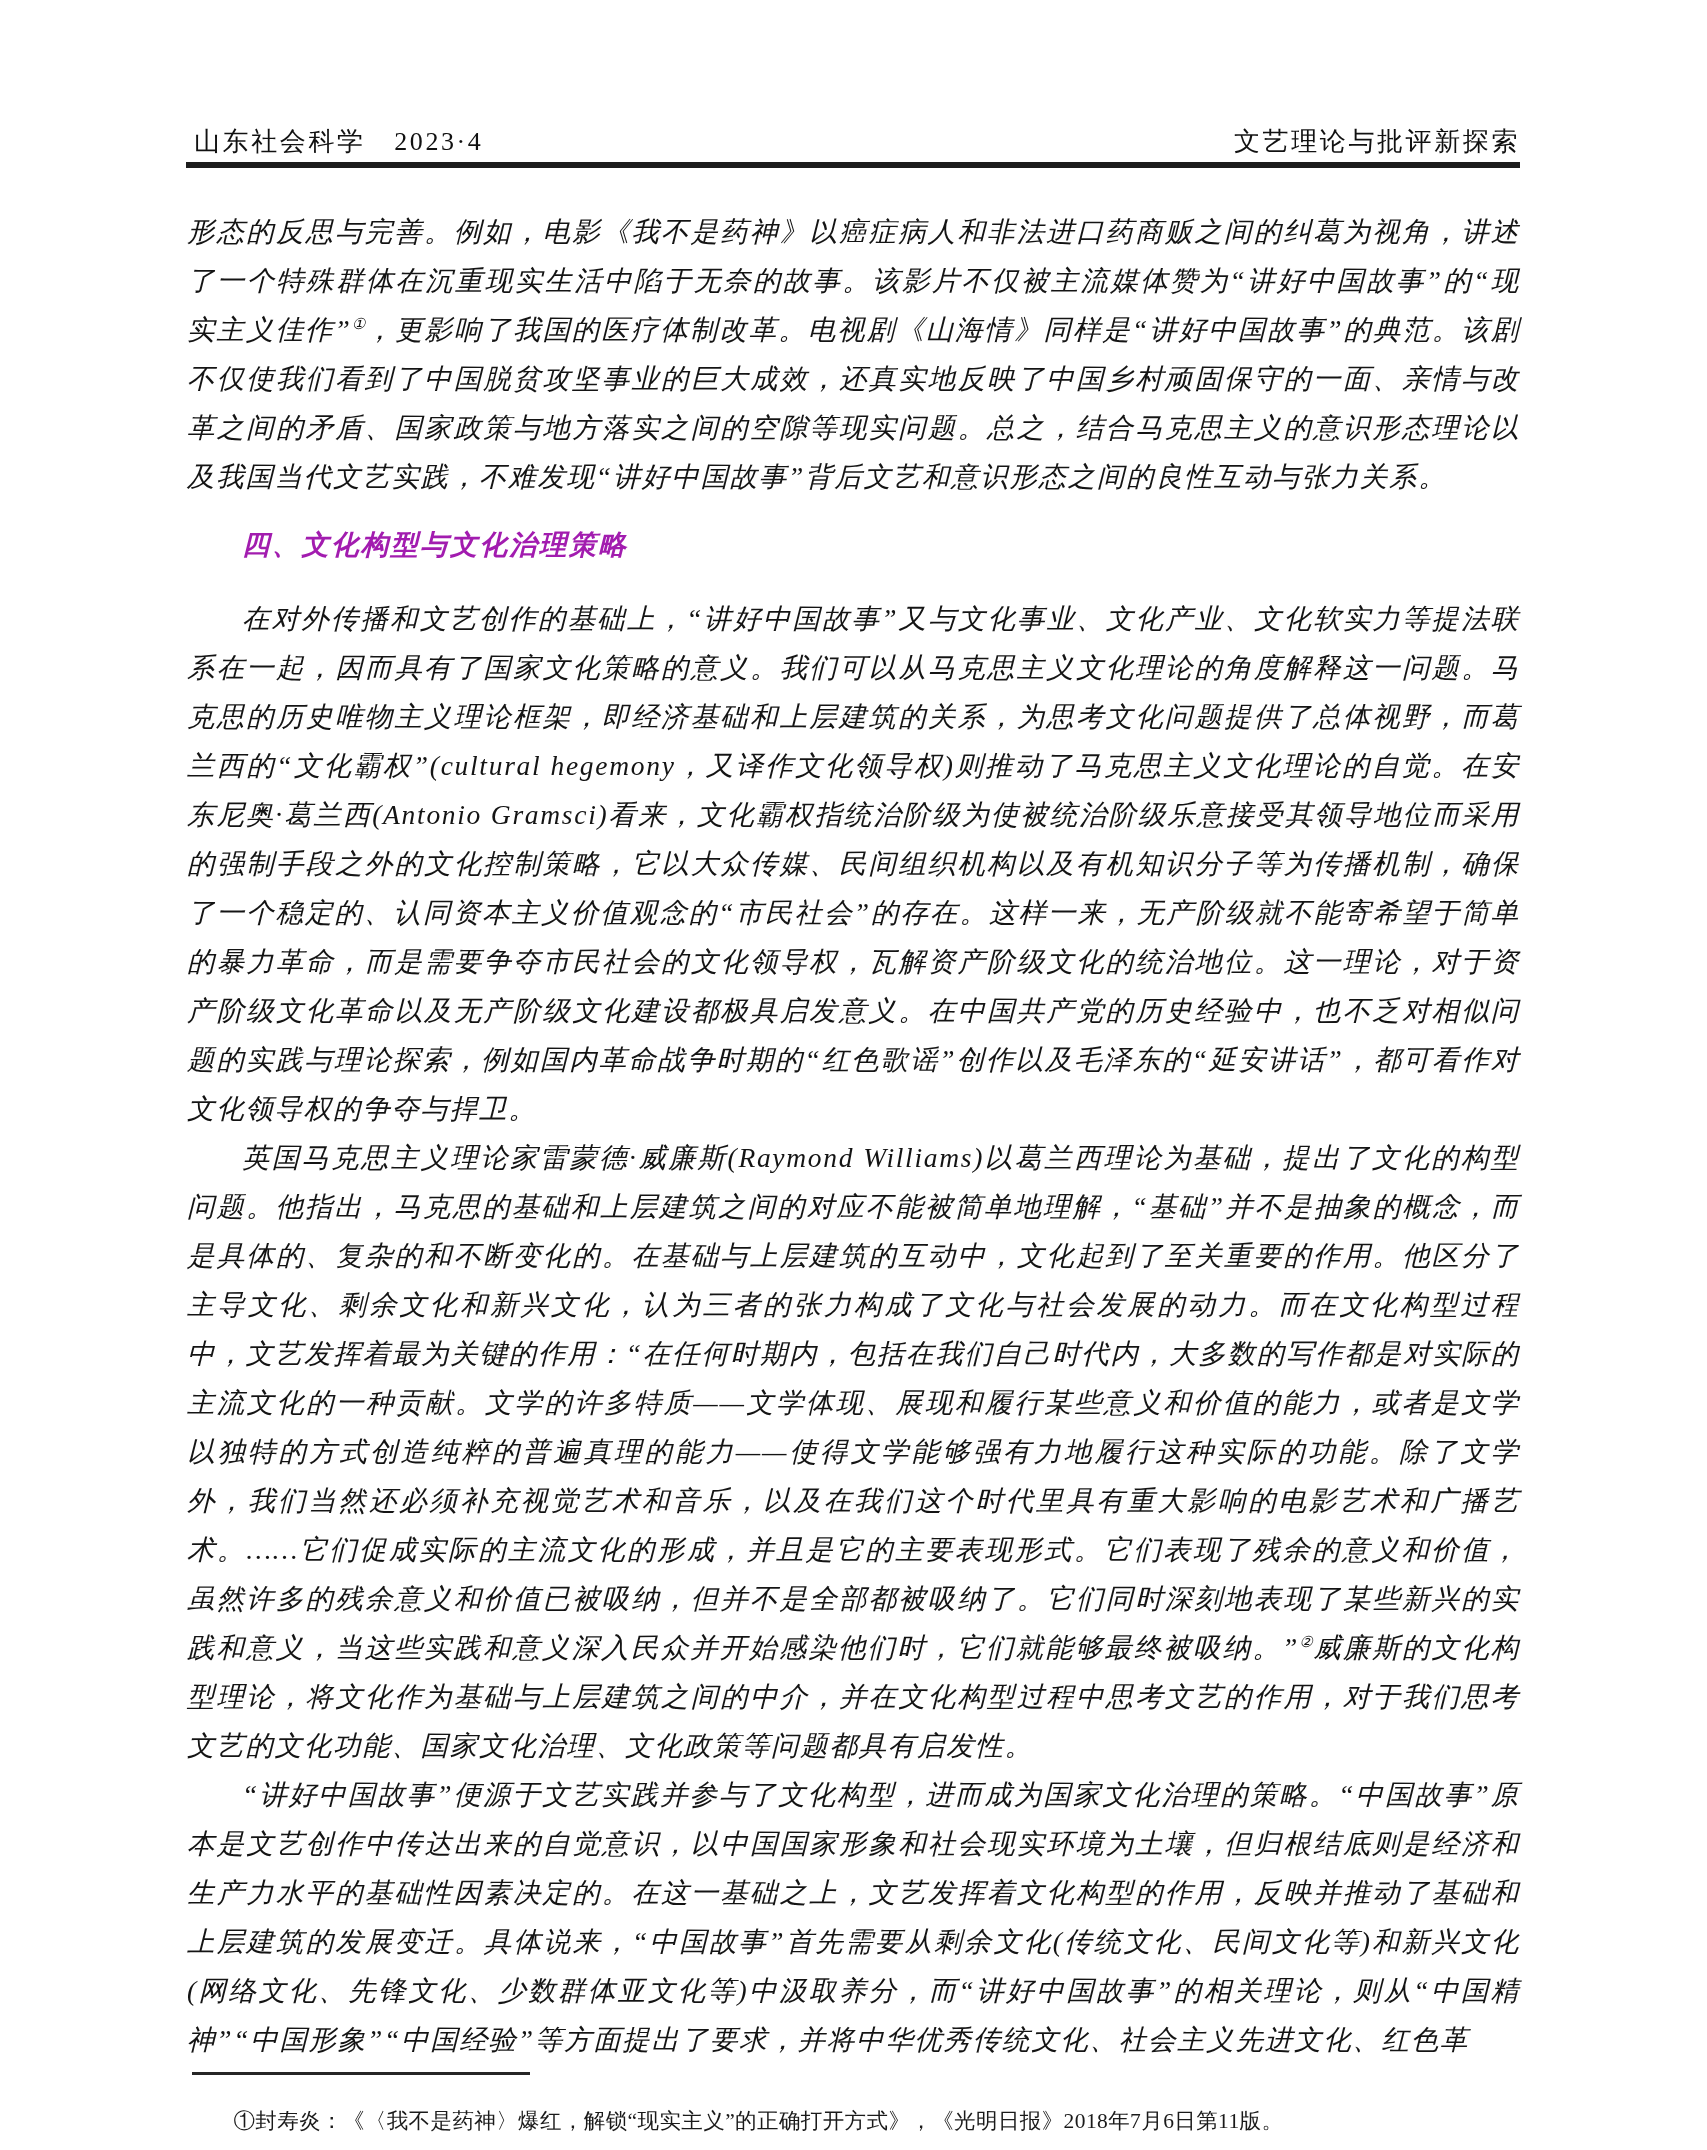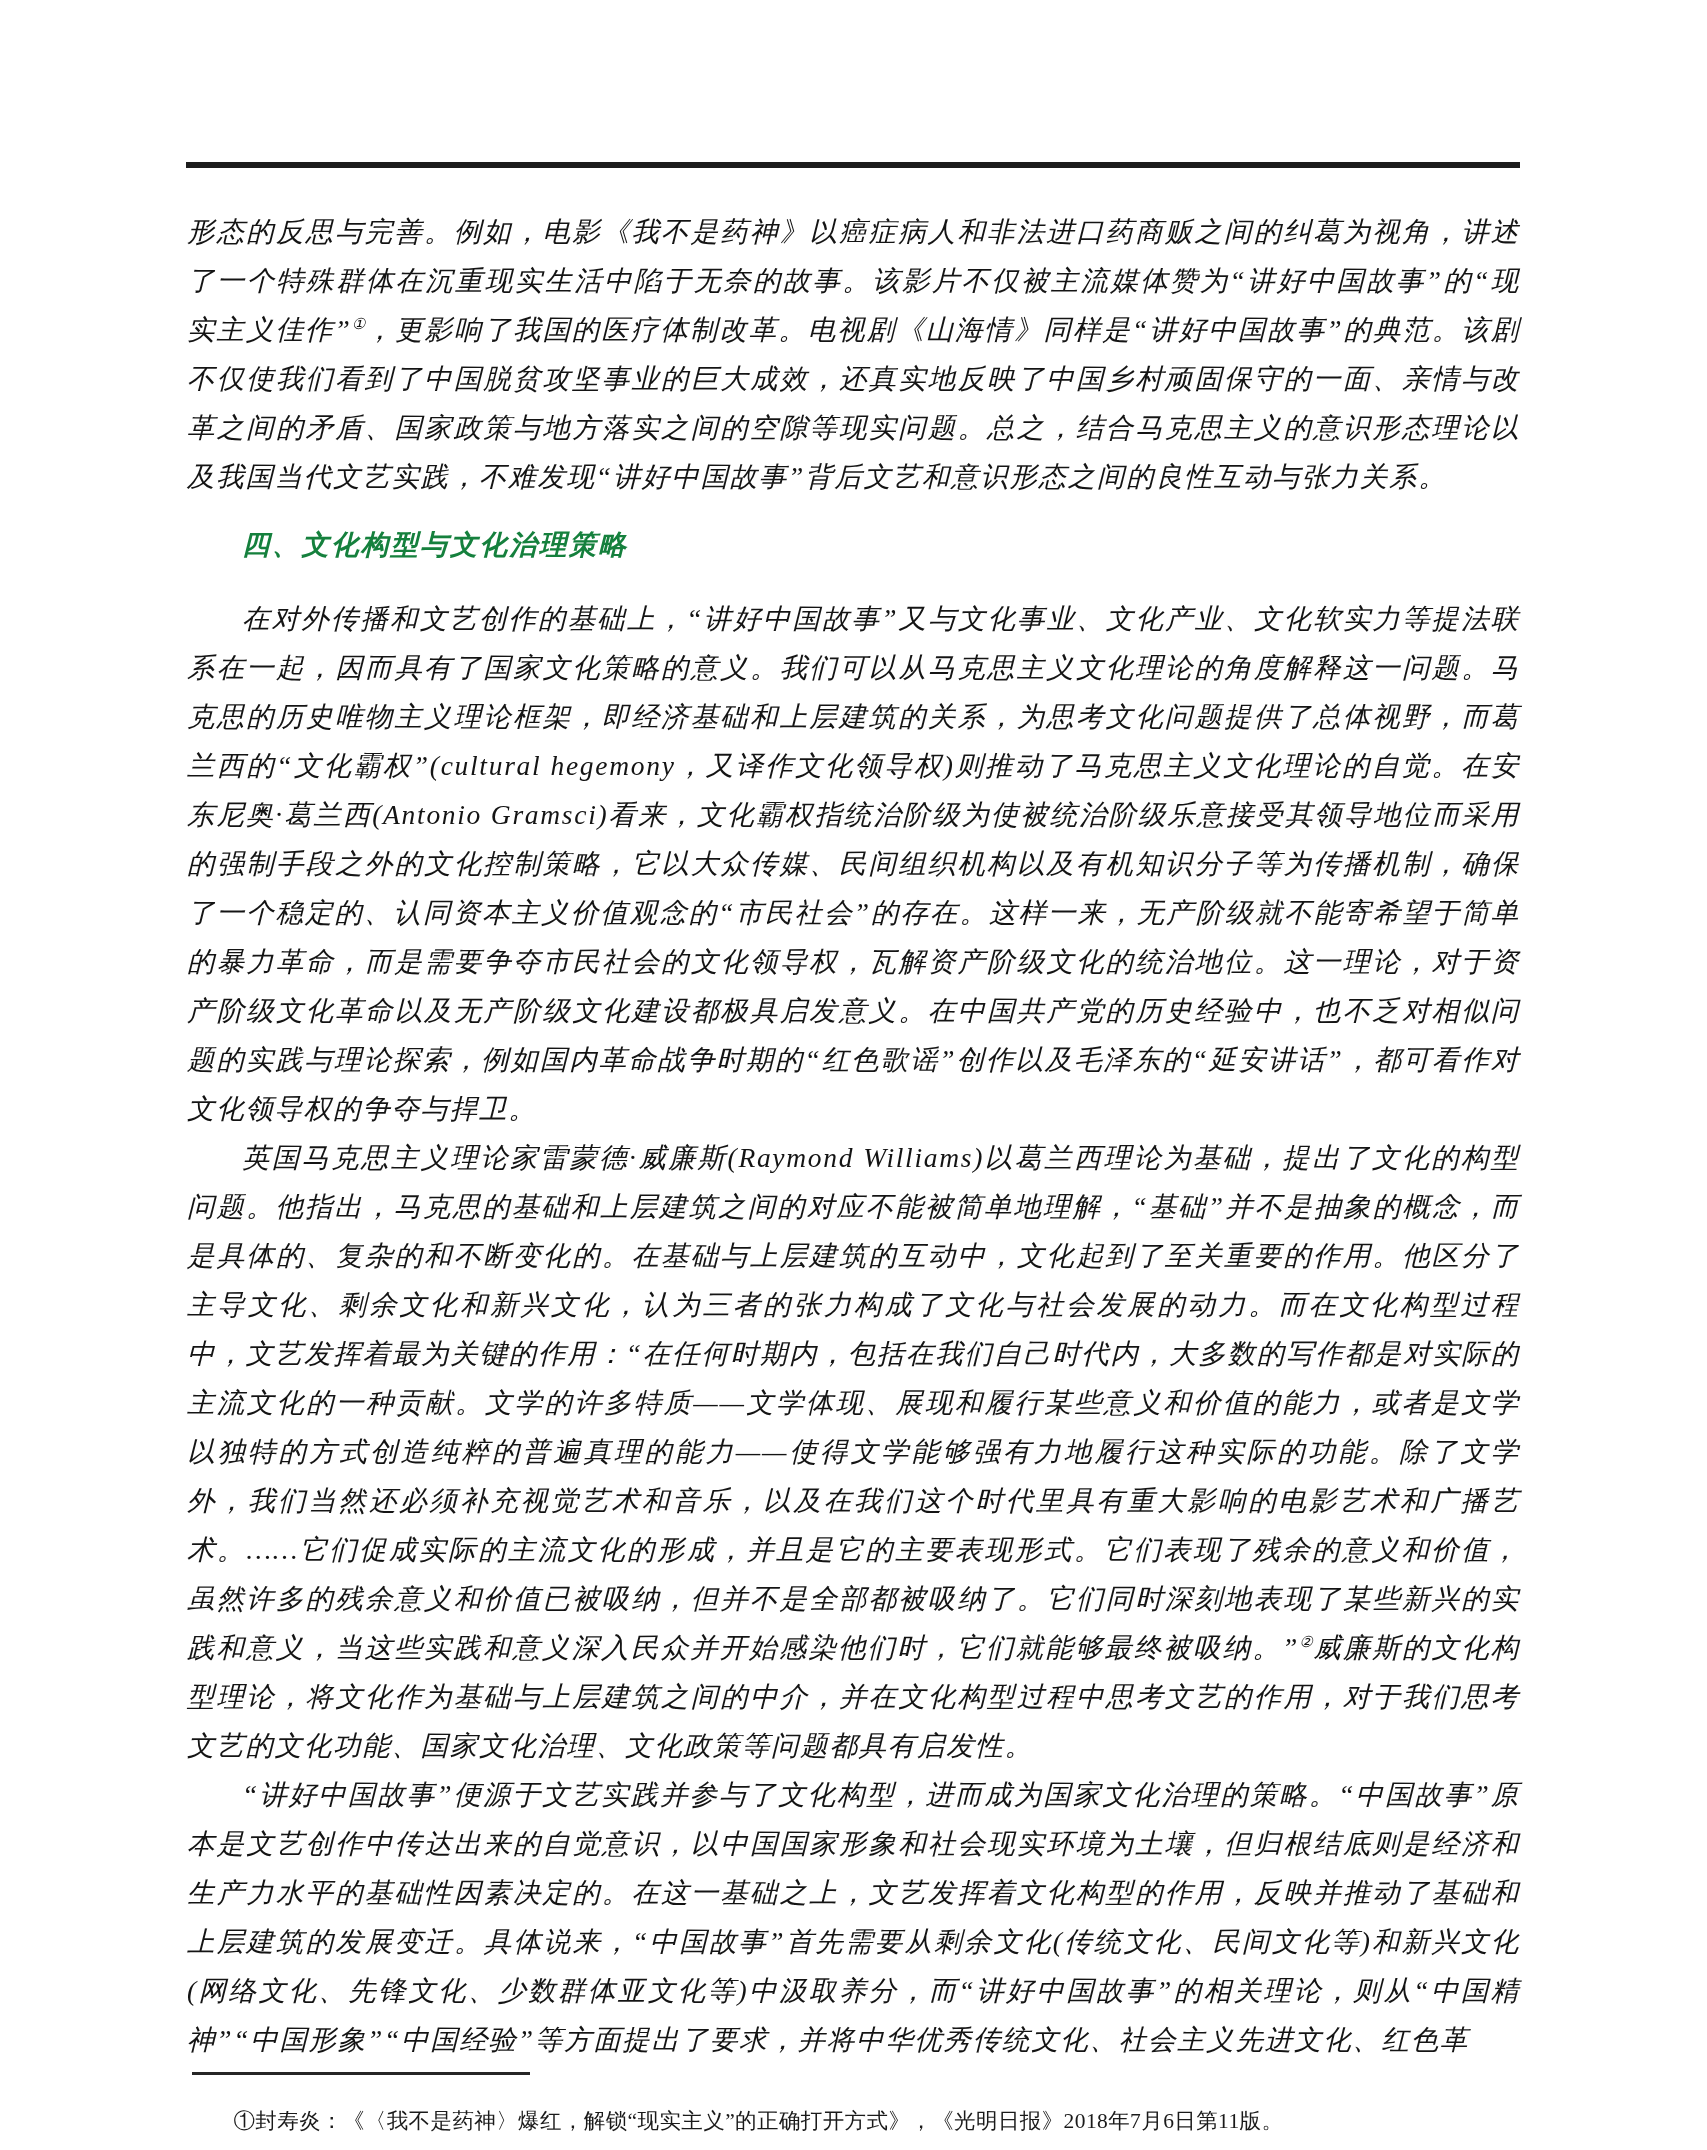--- a/index.html
+++ b/index.html
@@ -48,21 +48,21 @@
   .body-text p { margin: 0; font-style: italic; }
   .body-text p.indent { text-indent: 2em; }
   .heading {
     font-family: "Liberation Sans", "DejaVu Sans", sans-serif;
     font-weight: bold;
     font-size: 27.5px;
     line-height: 49px;
     letter-spacing: 2.2px;
     text-indent: 2em;
     margin: 19px 0 25px 0 !important;
-    color: #15803d;
+    color: #a21caf;
   }
   .sup {
     vertical-align: super;
     font-size: 0.55em;
     line-height: 0;
     letter-spacing: 0;
   }
   .fn-sep {
     position: absolute;
     top: 2072px;
@@ -83,20 +83,24 @@
     text-justify: inter-ideograph;
     color: #1a1a1a;
   }
   .footnotes p { margin: 12px; text-indent: 1.6em; }
 </style>
 </head>
 <body>
 
 <div class="page">
 
+  <div class="header">
+    <span class="header-left">山东社会科学　2023·4</span>
+    <span class="header-right">文艺理论与批评新探索</span>
+  </div>
 
   <div class="header-rule"></div>
 
   <div class="body-text">
     <p class="cont"><span>形态的反思与完善。例如，电影《我不是药神》以癌症病人和非法进口药商贩之间的纠葛为视角，讲述了一个特殊群体在沉重现实生活中陷于无奈的故事。该影片不仅被主流媒体赞为“讲好中国故事”的“现实主义佳作”</span><span class="sup">①</span><span>，更影响了我国的医疗体制改革。电视剧《山海情》同样是“讲好中国故事”的典范。该剧不仅使我们看到了中国脱贫攻坚事业的巨大成效，还真实地反映了中国乡村顽固保守的一面、亲情与改革之间的矛盾、国家政策与地方落实之间的空隙等现实问题。总之，结合马克思主义的意识形态理论以及我国当代文艺实践，不难发现“讲好中国故事”背后文艺和意识形态之间的良性互动与张力关系。</span></p>
 
     <p class="heading">四、文化构型与文化治理策略</p>
 
     <p class="indent">在对外传播和文艺创作的基础上，“讲好中国故事”又与文化事业、文化产业、文化软实力等提法联系在一起，因而具有了国家文化策略的意义。我们可以从马克思主义文化理论的角度解释这一问题。马克思的历史唯物主义理论框架，即经济基础和上层建筑的关系，为思考文化问题提供了总体视野，而葛兰西的“文化霸权”(cultural hegemony，又译作文化领导权)则推动了马克思主义文化理论的自觉。在安东尼奥·葛兰西(Antonio Gramsci)看来，文化霸权指统治阶级为使被统治阶级乐意接受其领导地位而采用的强制手段之外的文化控制策略，它以大众传媒、民间组织机构以及有机知识分子等为传播机制，确保了一个稳定的、认同资本主义价值观念的“市民社会”的存在。这样一来，无产阶级就不能寄希望于简单的暴力革命，而是需要争夺市民社会的文化领导权，瓦解资产阶级文化的统治地位。这一理论，对于资产阶级文化革命以及无产阶级文化建设都极具启发意义。在中国共产党的历史经验中，也不乏对相似问题的实践与理论探索，例如国内革命战争时期的“红色歌谣”创作以及毛泽东的“延安讲话”，都可看作对文化领导权的争夺与捍卫。</p>
 

